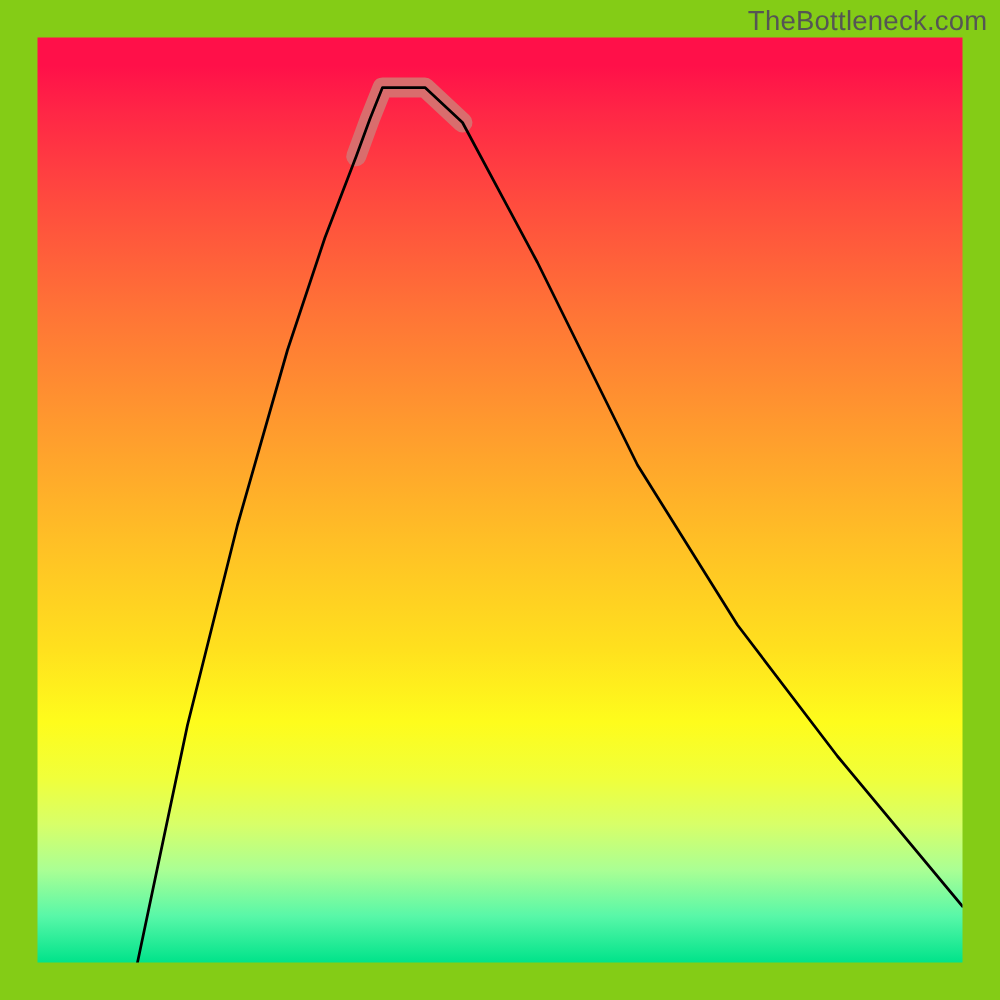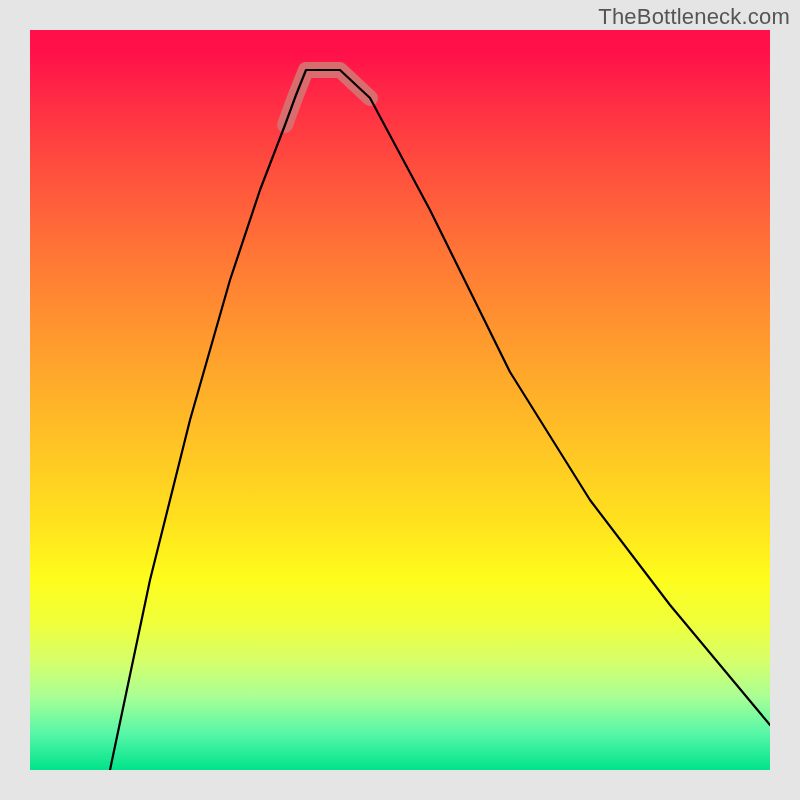--- a/index.html
+++ b/index.html
@@ -8,21 +8,21 @@
     width: 800px;
     height: 800px;
     overflow: hidden;
     background: #000;
     font-family: Arial, Helvetica, sans-serif;
   }
   .outer {
     position: relative;
     width: 800px;
     height: 800px;
-    background: #e5e5e5;
+    background: #84cc16;
   }
   .watermark {
     position: absolute;
     top: 4px;
     right: 10px;
     color: #555;
     font-size: 22px;
     font-weight: 500;
     letter-spacing: 0.2px;
     z-index: 10;

